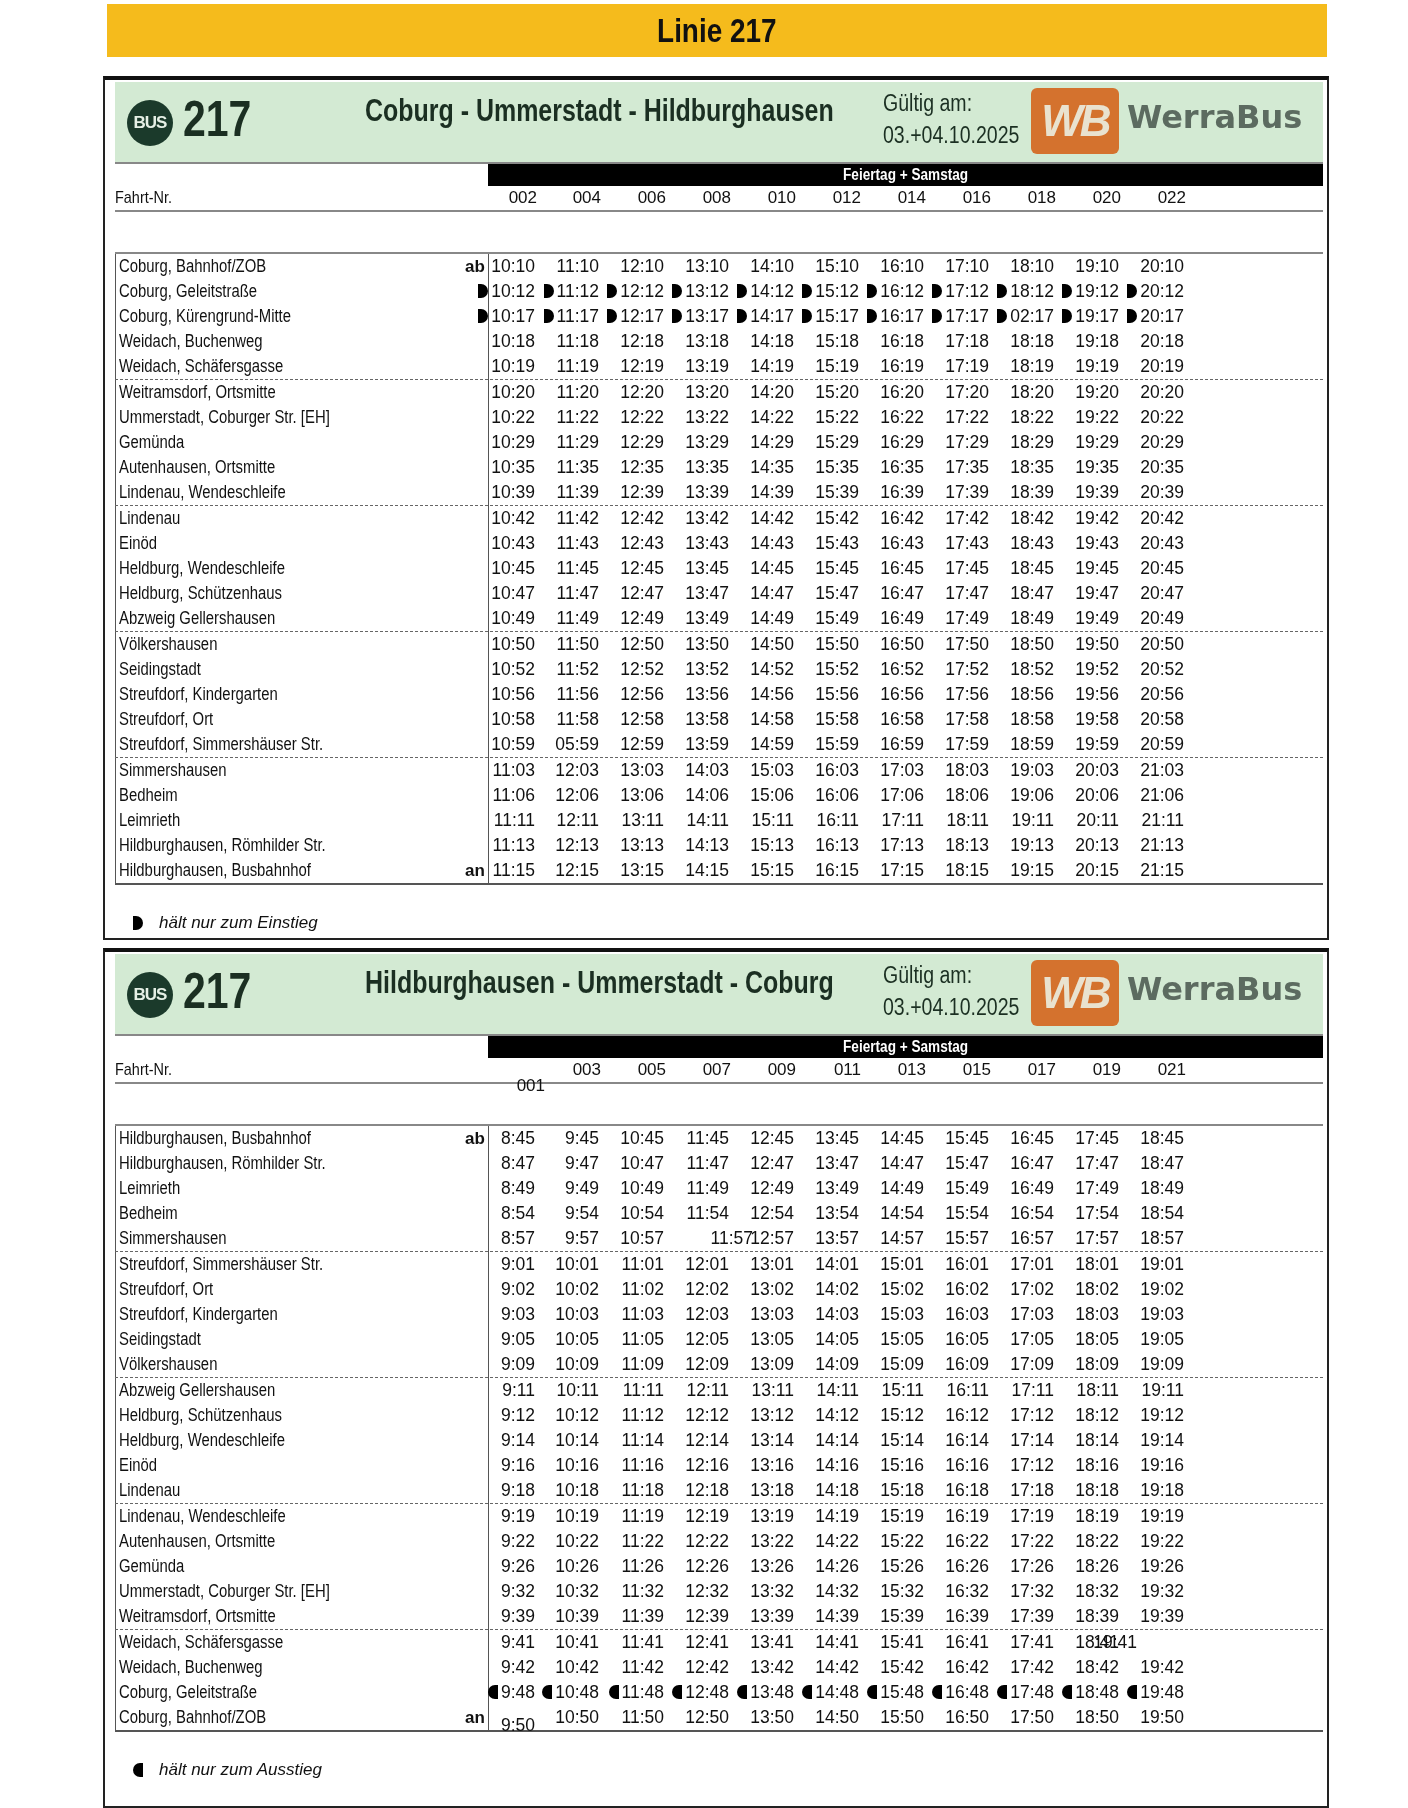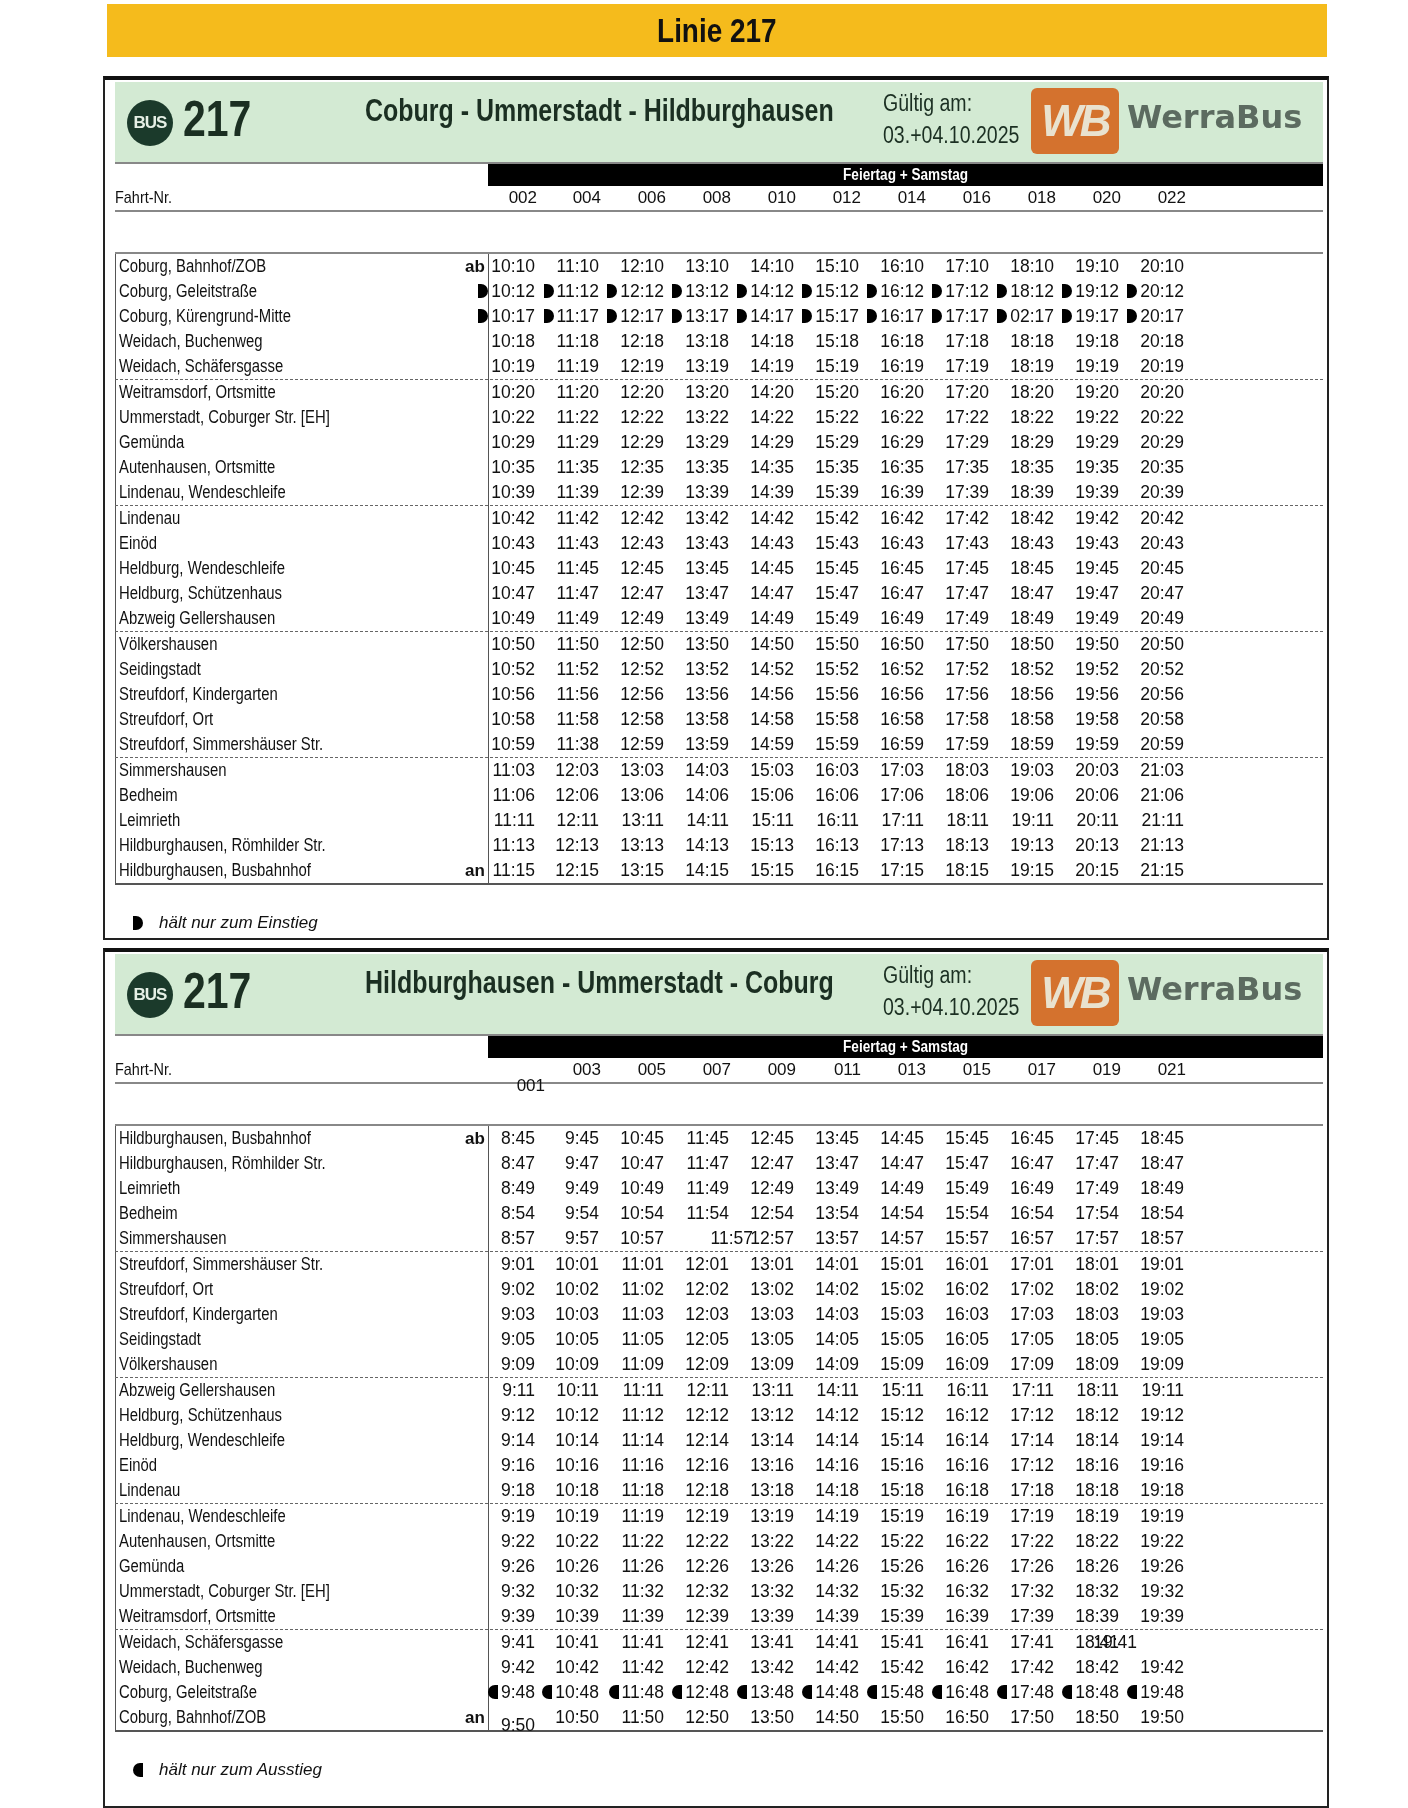--- a/index.html
+++ b/index.html
@@ -345,21 +345,21 @@
         <span class="t" style="left: 680px;"><span>15:58</span></span>
         <span class="t" style="left: 745px;"><span>16:58</span></span>
         <span class="t" style="left: 810px;"><span>17:58</span></span>
         <span class="t" style="left: 875px;"><span>18:58</span></span>
         <span class="t" style="left: 940px;"><span>19:58</span></span>
         <span class="t" style="left: 1005px;"><span>20:58</span></span>
       </div>
       <div class="row dash">
         <span class="stop">Streufdorf, Simmershäuser Str.</span>
         <span class="t" style="left: 356px;"><span>10:59</span></span>
-        <span class="t" style="left: 420px;"><span>11:38</span></span>
+        <span class="t" style="left: 420px;"><span>05:59</span></span>
         <span class="t" style="left: 485px;"><span>12:59</span></span>
         <span class="t" style="left: 550px;"><span>13:59</span></span>
         <span class="t" style="left: 615px;"><span>14:59</span></span>
         <span class="t" style="left: 680px;"><span>15:59</span></span>
         <span class="t" style="left: 745px;"><span>16:59</span></span>
         <span class="t" style="left: 810px;"><span>17:59</span></span>
         <span class="t" style="left: 875px;"><span>18:59</span></span>
         <span class="t" style="left: 940px;"><span>19:59</span></span>
         <span class="t" style="left: 1005px;"><span>20:59</span></span>
       </div>

